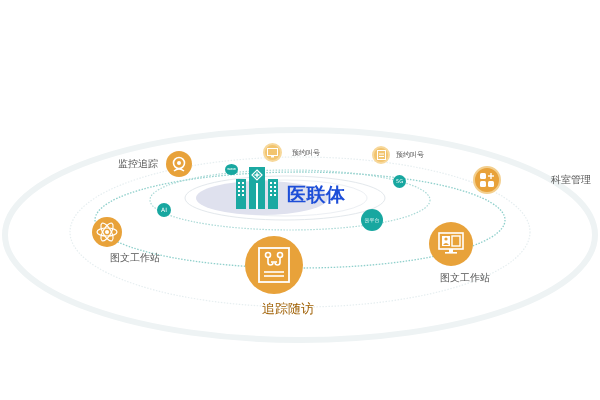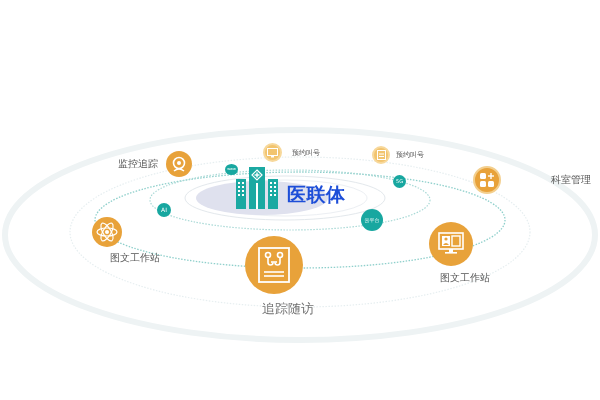--- a/index.html
+++ b/index.html
@@ -169,21 +169,21 @@
           <circle cx="10" cy="8" r="2.5"></circle>
           <circle cx="22" cy="8" r="2.5"></circle>
           <path d="M10 10.5 v5 a2.5 2.5 0 0 0 5 0"></path>
           <path d="M22 10.5 v5 a2.5 2.5 0 0 1 -5 0"></path>
           <line x1="13" y1="15" x2="19" y2="15"></line>
         </g>
         <line x1="6" y1="25" x2="26" y2="25" stroke="#fff" stroke-width="1.6"></line>
         <line x1="6" y1="29" x2="26" y2="29" stroke="#fff" stroke-width="1.6"></line>
       </svg>
     </div>
-    <div class="label" style="font-size:13px;margin-top:6px;color:#737373;">追踪随访</div>
+    <div class="label" style="font-size:13px;margin-top:6px;color:#a16207;">追踪随访</div>
   </div>
 
   <div style="position:absolute;left:406px;top:222px;width:90px;text-align:center;">
     <div class="circle" style="width:44px;height:44px;margin:0 auto;">
       <svg width="26" height="24" viewBox="0 0 26 24">
         <rect x="1" y="1" width="24" height="16" fill="none" stroke="#fff" stroke-width="1.6"></rect>
         <rect x="4" y="4" width="8" height="10" fill="#fff"></rect>
         <circle cx="8" cy="7" r="1.6" fill="#e8a23a"></circle>
         <path d="M5 13 q3 -4 6 0 z" fill="#e8a23a"></path>
         <rect x="14" y="4" width="8" height="10" fill="none" stroke="#fff" stroke-width="1.4"></rect>

